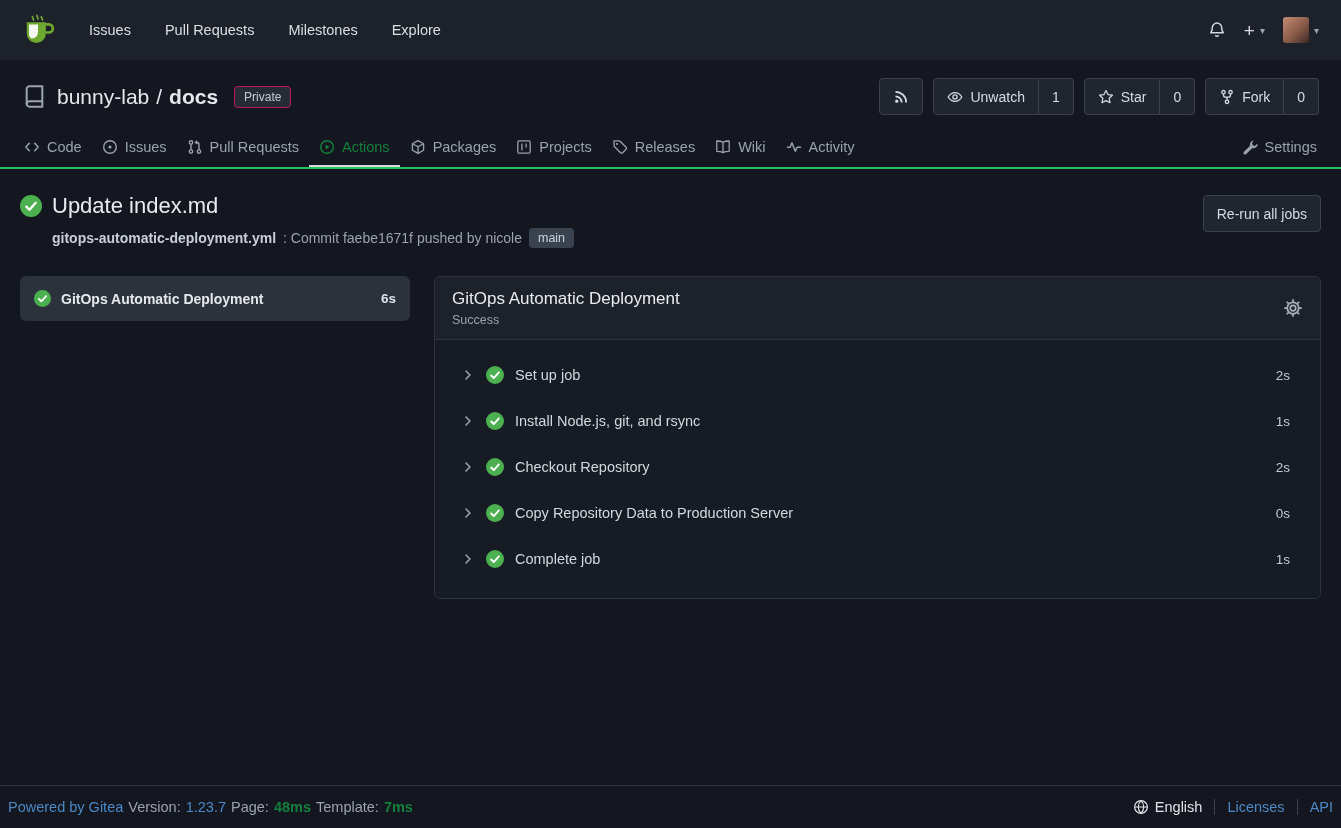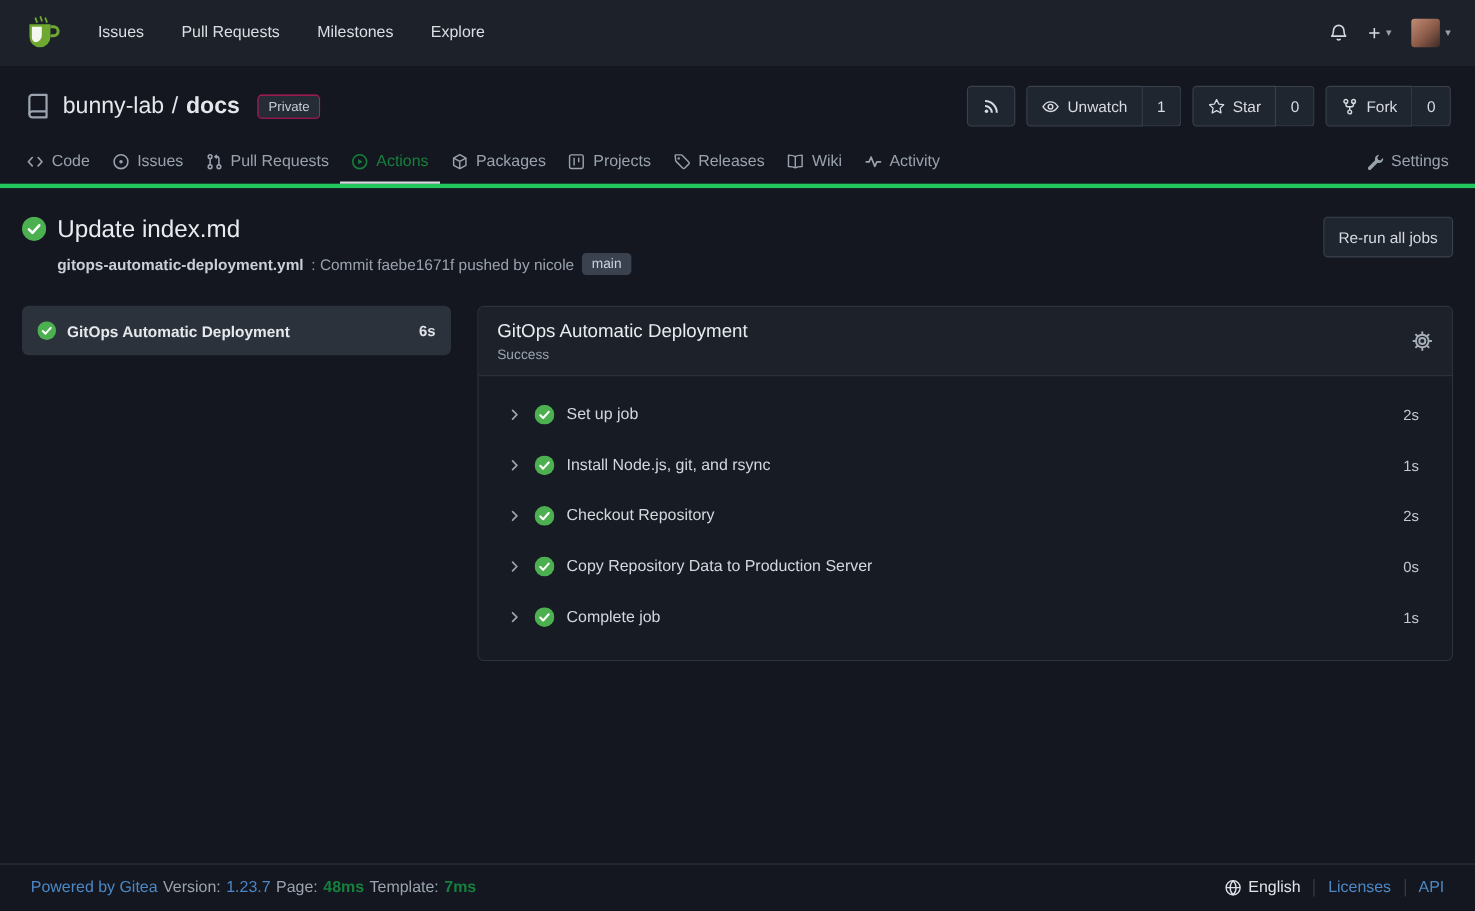--- a/index.html
+++ b/index.html
@@ -32,21 +32,21 @@
   .badge-private{font-size:12px;color:#c6ccd4;border:1px solid #be185d;background:#262c36;border-radius:4px;padding:3px 9px;margin-left:6px}
   .repo-actions{margin-left:auto;display:flex;gap:10px;align-items:center}
   .btn{display:flex;align-items:center;gap:7px;background:#20262f;border:1px solid #3a414d;color:#d7dbe1;
        padding:8px 13px;border-radius:4px;font-size:14px;cursor:pointer;height:37px}
   .btn-group{display:flex}
   .btn-group .btn{border-radius:4px 0 0 4px}
   .btn-count{display:flex;align-items:center;background:#20262f;border:1px solid #3a414d;border-left:none;
        border-radius:0 4px 4px 0;padding:8px 13px;font-size:14px;color:#d7dbe1;cursor:pointer;height:37px}
 
   
-  .tabs{display:flex;align-items:stretch;padding:0 14px;border-bottom:4px solid #22c55e}
+  .tabs{display:flex;align-items:stretch;padding:0 14px;border-bottom:2px solid #22c55e}
   .tab{display:flex;align-items:center;gap:7px;color:#99a2ad;padding:12px 10px;font-size:14.5px}
   .tab.active{color:#15803d;box-shadow:inset 0 -2px 0 #d4d8dd}
   .tab-spacer{flex:1}
 
   
   .main{flex:1;padding:24px 20px 0}
   .run-head{display:flex;justify-content:space-between;align-items:flex-start}
   .run-title-row{display:flex;align-items:center;gap:10px}
   .run-title{font-size:22px;font-weight:400;color:#e9ecef}
   .run-sub{margin:9px 0 12px 32px;color:#9aa3ae;font-size:14px;display:flex;align-items:center;gap:7px}
@@ -67,21 +67,21 @@
   .detail-status{font-size:12.5px;color:#9aa3ae;margin-top:4px}
   .gear-btn{margin-left:auto;color:#a6aeb8;cursor:pointer;display:flex}
 
   .steps{padding:12px 0 16px}
   .step{display:flex;align-items:center;gap:11px;padding:14px 30px 14px 26px;cursor:pointer}
   .chev{color:#9aa3ae;display:flex}
   .step-name{color:#d3d8de;font-size:14.5px}
   .step-duration{margin-left:auto;color:#c3c9d1;font-size:13.5px}
 
   
-  .footer{border-top:1px solid #2d333d;display:flex;align-items:center;padding:13px 28px;margin-top:auto;
+  .footer{border-top:1px solid #2d333d;display:flex;align-items:center;padding:13px 8px;margin-top:auto;
           font-size:14.5px;color:#9aa3ae;flex-shrink:0}
   .footer-left{display:flex;align-items:center;gap:5px;flex-wrap:nowrap}
   .blue{color:#4c88c6}
   .strong{color:#15803d;font-weight:700}
   .footer-right{margin-left:auto;display:flex;align-items:center}
   .lang{display:flex;align-items:center;gap:6px;color:#dfe3e8;cursor:pointer}
   .fsep{border-left:1px solid #3a414c;height:16px;margin:0 12px}
 </style>
 </head>
 <body>

